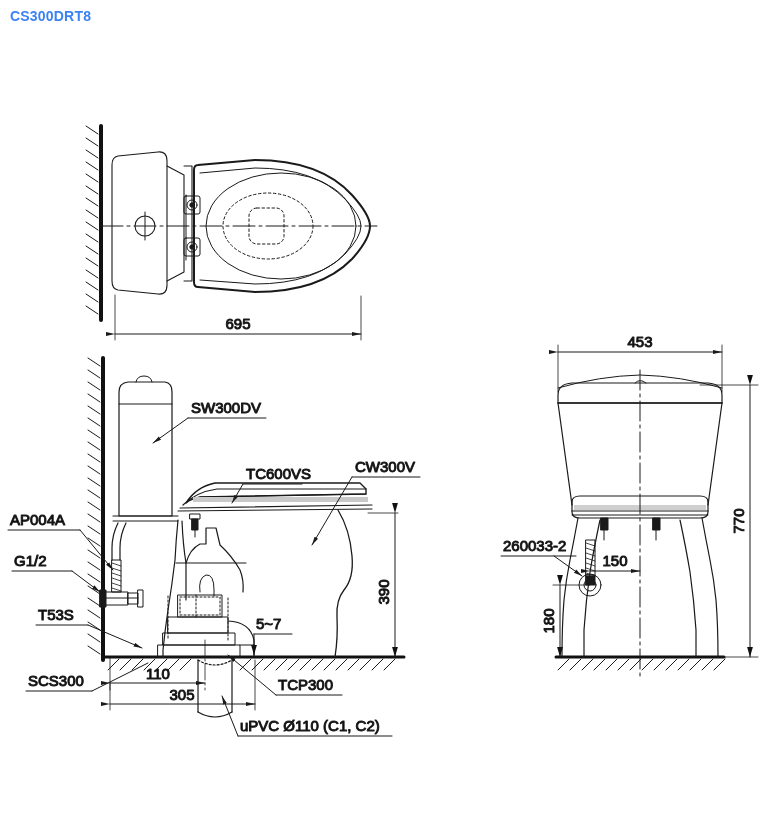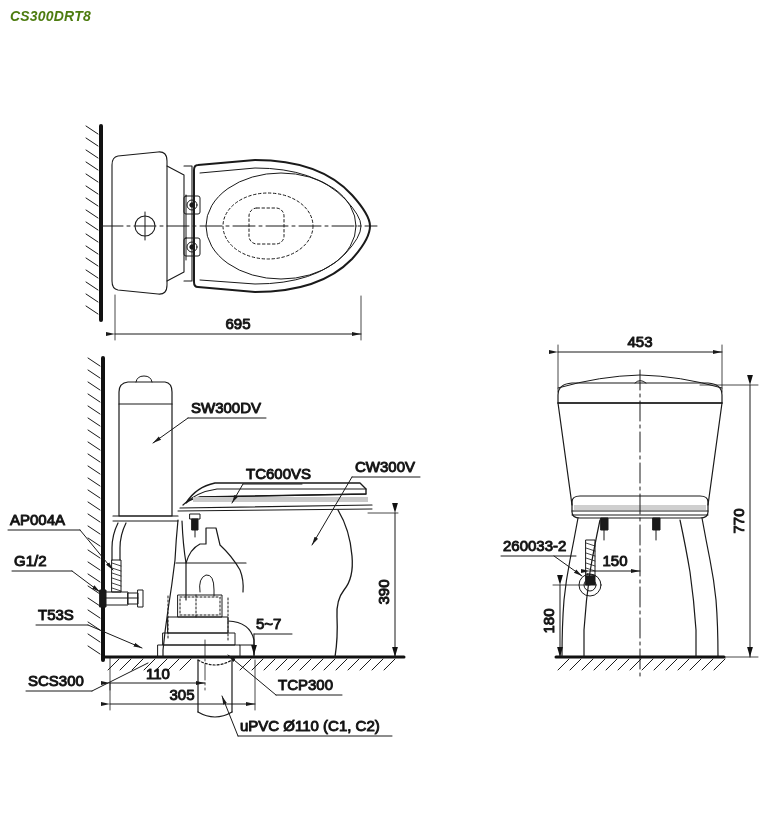--- a/index.html
+++ b/index.html
@@ -13,22 +13,21 @@
     position: relative;
     font-family: "Liberation Sans", sans-serif;
     overflow: hidden;
   }
   #drawing-title {
     position: absolute;
     left: 10px;
     top: 8px;
     font-size: 14px;
     font-weight: bold;
-    font-style: italic;
-    color: #4d7c0f;
+    color: #3b82f6;
     letter-spacing: 0.2px;
   }
   #sheet {
     position: absolute;
     left: 0;
     top: 0;
     width: 776px;
     height: 819px;
   }
   svg text {

